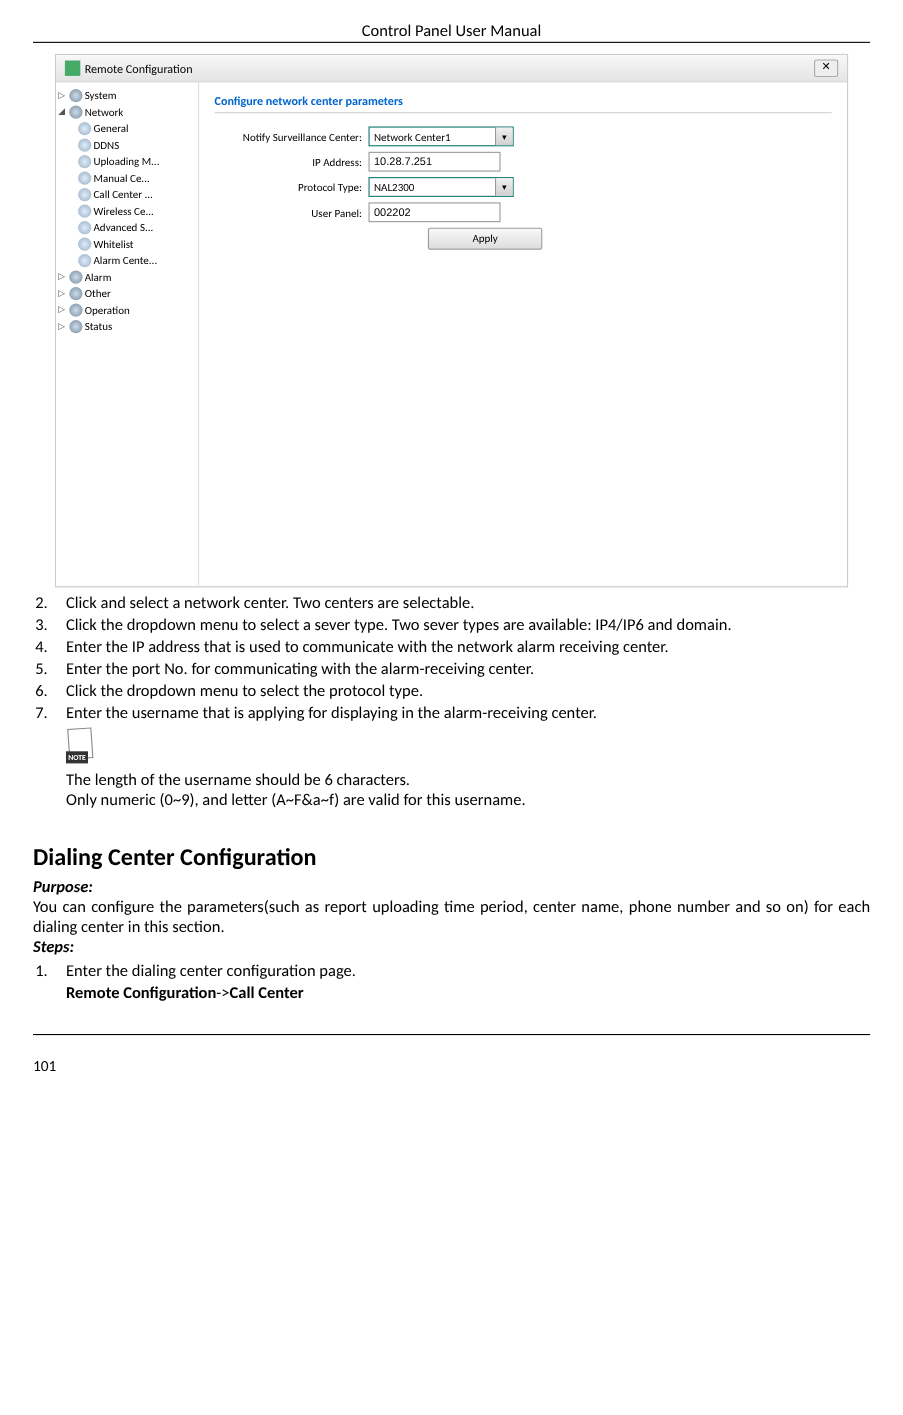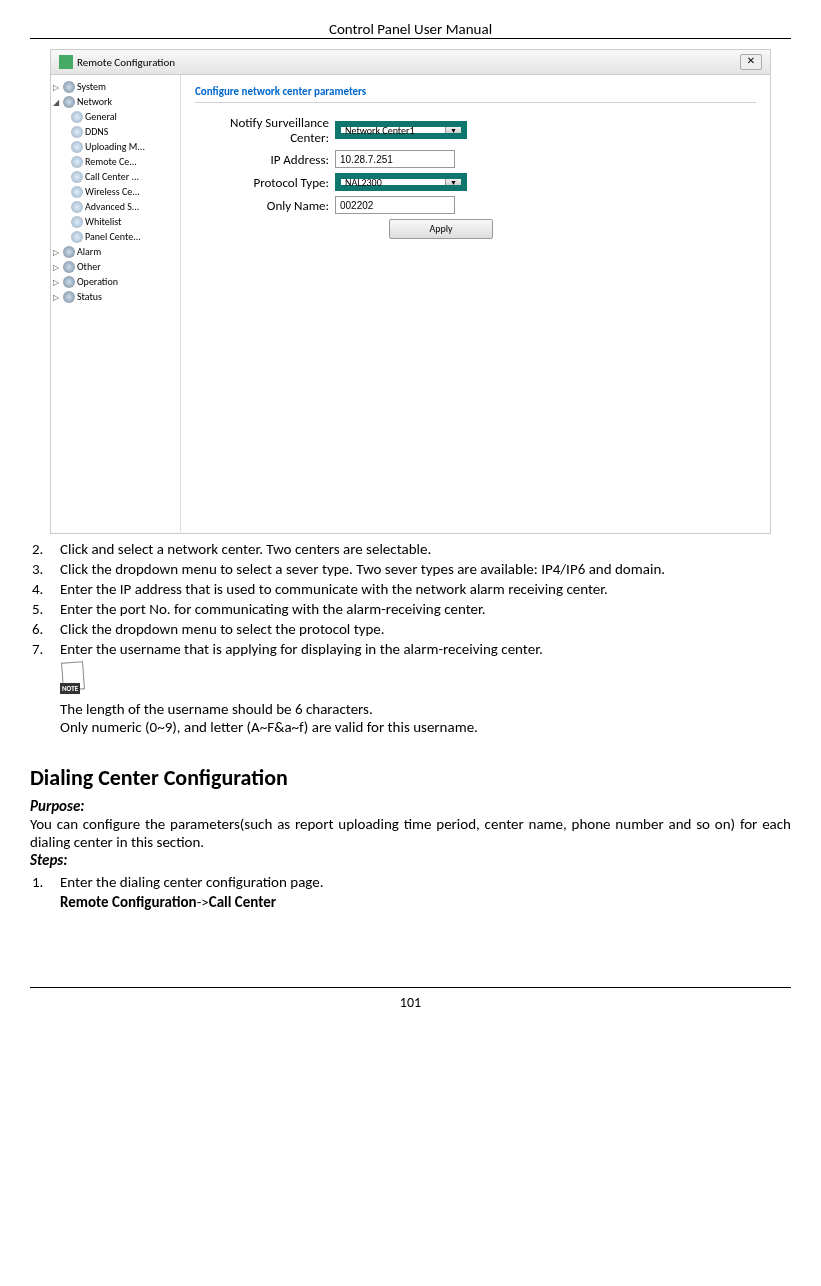--- a/index.html
+++ b/index.html
@@ -120,36 +120,36 @@
       margin-bottom: 12px;
     }
     .form-row {
       display: flex;
       align-items: center;
       margin-bottom: 5px;
     }
     .form-label {
       width: 140px;
       text-align: right;
-      font-size: 13px;
+      font-size: 10px;
       padding-right: 6px;
     }
     .form-input {
       width: 120px;
       height: 18px;
       font-size: 10px;
       border: 1px solid #999;
       padding: 0 4px;
       background: #fff;
     }
     .form-select {
       width: 132px;
       height: 18px;
       font-size: 10px;
-      border: 6px solid #0f766e;
+      border: 1px solid #0f766e;
       background: #fff;
       position: relative;
       display: flex;
       align-items: center;
       padding: 0 4px;
     }
     .select-arrow {
       position: absolute;
       right: 0;
       top: 0;
@@ -235,23 +235,23 @@
     }
     .body-para {
       text-align: justify;
     }
     .steps-label {
       font-weight: bold;
       font-style: italic;
     }
     .bold { font-weight: bold; }
     .page-footer {
-      text-align: center;
-      margin-top: 76px;
-      padding-top: 6px;
+      text-align: left;
+      margin-top: 28px;
+      padding-top: 20px;
       border-top: 1px solid #000;
       font-size: 14px;
     }
   </style>
 </head>
 <body>
 
 
 
 <div class="header-title">Control Panel User Manual</div>
@@ -283,41 +283,41 @@
       <div class="tree-child">
           <span class="tree-child-icon"></span>
           <span>DDNS</span>
         </div>
       <div class="tree-child">
           <span class="tree-child-icon"></span>
           <span>Uploading M...</span>
         </div>
       <div class="tree-child selected">
           <span class="tree-child-icon"></span>
-          <span>Remote Ce...</span>
+          <span>Manual Ce...</span>
         </div>
       <div class="tree-child">
           <span class="tree-child-icon"></span>
           <span>Call Center ...</span>
         </div>
       <div class="tree-child">
           <span class="tree-child-icon"></span>
           <span>Wireless Ce...</span>
         </div>
       <div class="tree-child">
           <span class="tree-child-icon"></span>
           <span>Advanced S...</span>
         </div>
       <div class="tree-child">
           <span class="tree-child-icon"></span>
           <span>Whitelist</span>
         </div>
       <div class="tree-child">
           <span class="tree-child-icon"></span>
-          <span>Panel Cente...</span>
+          <span>Alarm Cente...</span>
         </div>
       <div class="tree-node">
         <span class="tree-arrow">▷</span>
         <span class="tree-icon"></span>
         <span>Alarm</span>
       </div>
       <div class="tree-node">
         <span class="tree-arrow">▷</span>
         <span class="tree-icon"></span>
         <span>Other</span>
@@ -347,21 +347,21 @@
         <input class="form-input" value="10.28.7.251" style="">
       </div>
       <div class="form-row">
         <div class="form-label">Protocol Type:</div>
         <div class="form-select">
           <span>NAL2300</span>
           <span class="select-arrow">▼</span>
         </div>
       </div>
       <div class="form-row">
-        <div class="form-label">Only Name:</div>
+        <div class="form-label">User Panel:</div>
         <input class="form-input" value="002202" style="">
       </div>
       <div class="apply-btn">Apply</div>
     </div>
   </div>
 </div>
 
 <ol class="steps-list">
   <li class="step-item">
     <span class="step-num">2.</span>

